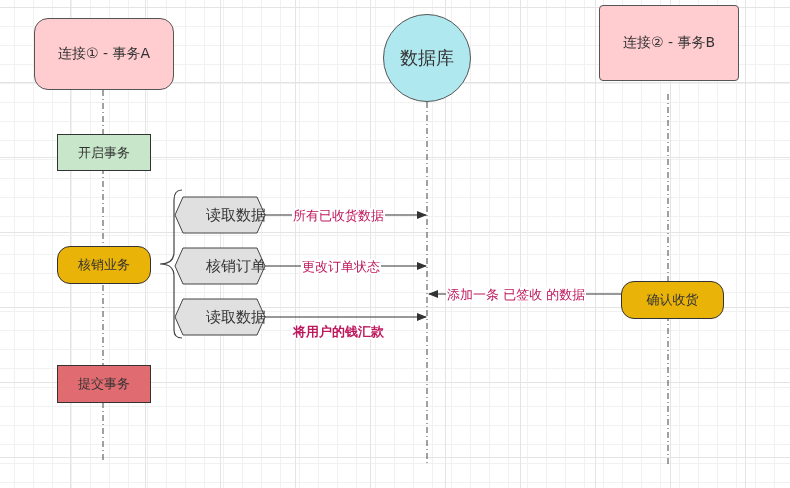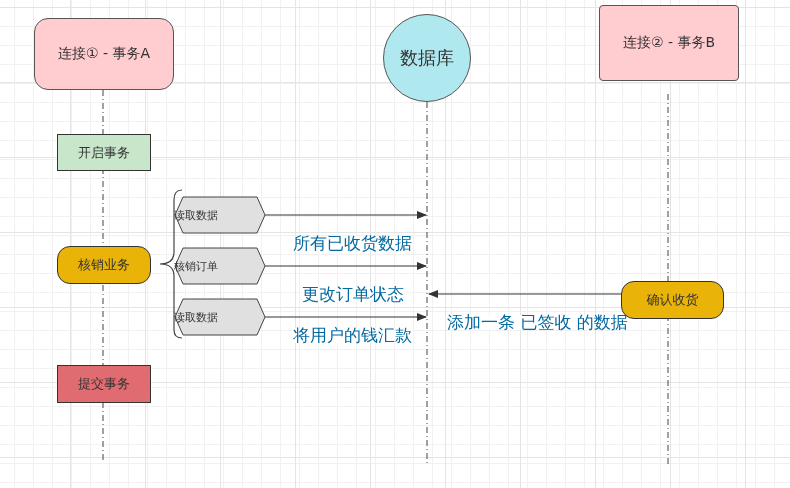--- a/index.html
+++ b/index.html
@@ -12,24 +12,24 @@
       linear-gradient(90deg,#f1f1f1 1px,transparent 1px);
     background-size:75px 75px,75px 75px,19px 19px,19px 19px;
     background-position:-5px 7px,-5px 7px,-5px 7px,-5px 7px;}
   svg.lines{position:absolute;left:0;top:0;}
   .box{position:absolute;display:flex;align-items:center;justify-content:center;box-sizing:border-box;color:#333;font-size:13px;border:1px solid #333;}
   .actor{background:#ffccd0;border:1px solid #555;border-radius:4px;font-size:14px;}
   .db{background:#b0e8f0;border:1px solid #555;border-radius:50%;font-size:18px;}
   .green{background:#c8e6c9;}
   .yellow{background:#eab308;border-radius:13px;}
   .red{background:#e06b70;}
-  .hex{position:absolute;display:flex;align-items:center;justify-content:flex-start;color:#333;font-size:11px;}
+  .hex{position:absolute;display:flex;align-items:center;justify-content:flex-end;color:#333;font-size:15px;}
   .hex svg{position:absolute;left:0;top:0;}
   .hex span{position:relative;}
-  .lbl{position:absolute;font-size:17px;color:#0369a1;background:#fff;padding:0 1px;white-space:nowrap;line-height:15px;margin-top:28px;}
+  .lbl{position:absolute;font-size:13px;color:#be185d;background:#fff;padding:0 1px;white-space:nowrap;line-height:15px;}
 </style>
 </head>
 <body>
 
 <div class="grid"></div>
 
 <svg class="lines" width="790" height="488">
   <defs>
     <marker id="arr" markerWidth="10" markerHeight="8" refX="9" refY="4" orient="auto">
       <path d="M0,0 L10,4 L0,8 z" fill="#333"></path>
@@ -82,18 +82,18 @@
 </div>
 <div class="hex" style="left:174px;top:298px;width:92px;height:38px;">
   <svg width="92" height="38">
       <polygon points="9,1 83,1 91,19 83,37 9,37 1,19" fill="#e0e0e0" stroke="#444" stroke-width="1"></polygon>
     </svg>
   <span>读取数据</span>
 </div>
 
 <span class="lbl" style="left:292px;top:208px;">所有已收货数据</span>
 <span class="lbl" style="left:301px;top:259px;">更改订单状态</span>
-<span class="lbl" style="left:292px;top:300px;">将用户的钱汇款</span>
+<span class="lbl" style="left:292px;top:324px;font-weight:bold;">将用户的钱汇款</span>
 <span class="lbl" style="left:446px;top:287px;">添加一条 已签收 的数据</span>
 
 <div class="box yellow" style="left:621px;top:281px;width:103px;height:38px;text-align:center;">
   <span>确认收货</span>
 </div>
 
 </body></html>

